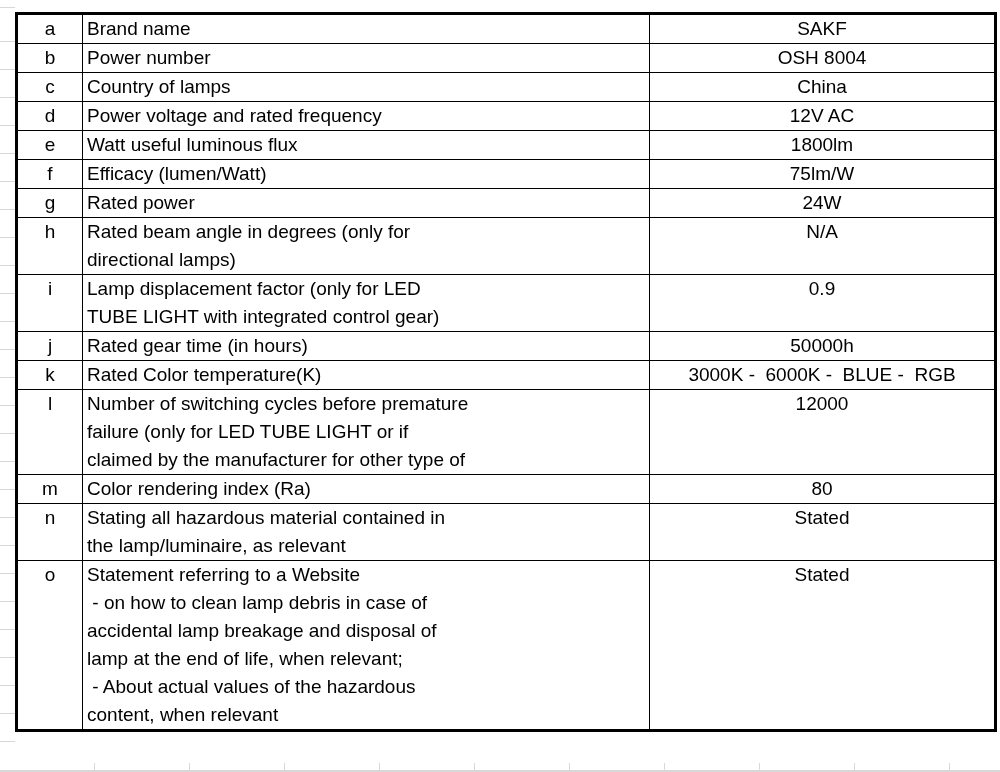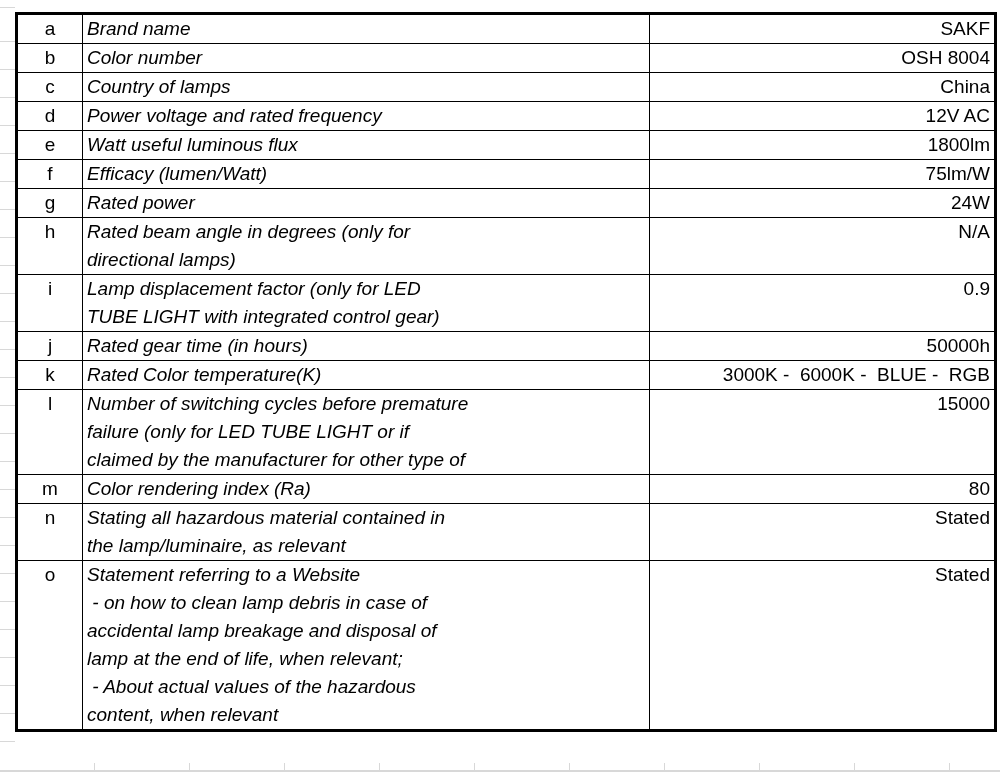--- a/index.html
+++ b/index.html
@@ -72,44 +72,43 @@
   }
   td.cell-key {
     width: 56px;
     text-align: center;
     white-space: nowrap;
   }
   td.cell-label {
     width: 558px;
     text-align: left;
     white-space: pre-wrap;
-    font-style: italic;
   }
   td.cell-value {
-    text-align: right;
+    text-align: center;
     white-space: pre-wrap;
   }
 </style>
 </head>
 <body>
 
 <div class="canvas">
   <div class="left-gridlines"></div>
   <div class="bottom-gridlines"></div>
 
   <table class="spec-table">
     <tbody>
       <tr>
         <td class="cell-key">a</td>
         <td class="cell-label">Brand name</td>
         <td class="cell-value">SAKF</td>
       </tr>
       <tr>
         <td class="cell-key">b</td>
-        <td class="cell-label">Color number</td>
+        <td class="cell-label">Power number</td>
         <td class="cell-value">OSH 8004</td>
       </tr>
       <tr>
         <td class="cell-key">c</td>
         <td class="cell-label">Country of lamps</td>
         <td class="cell-value">China</td>
       </tr>
       <tr>
         <td class="cell-key">d</td>
         <td class="cell-label">Power voltage and rated frequency</td>
@@ -150,21 +149,21 @@
       <tr>
         <td class="cell-key">k</td>
         <td class="cell-label">Rated Color temperature(K)</td>
         <td class="cell-value">3000K -  6000K -  BLUE -  RGB</td>
       </tr>
       <tr>
         <td class="cell-key">l</td>
         <td class="cell-label">Number of switching cycles before premature
 failure (only for LED TUBE LIGHT or if
 claimed by the manufacturer for other type of</td>
-        <td class="cell-value">15000</td>
+        <td class="cell-value">12000</td>
       </tr>
       <tr>
         <td class="cell-key">m</td>
         <td class="cell-label">Color rendering index (Ra)</td>
         <td class="cell-value">80</td>
       </tr>
       <tr>
         <td class="cell-key">n</td>
         <td class="cell-label">Stating all hazardous material contained in
 the lamp/luminaire, as relevant</td>

